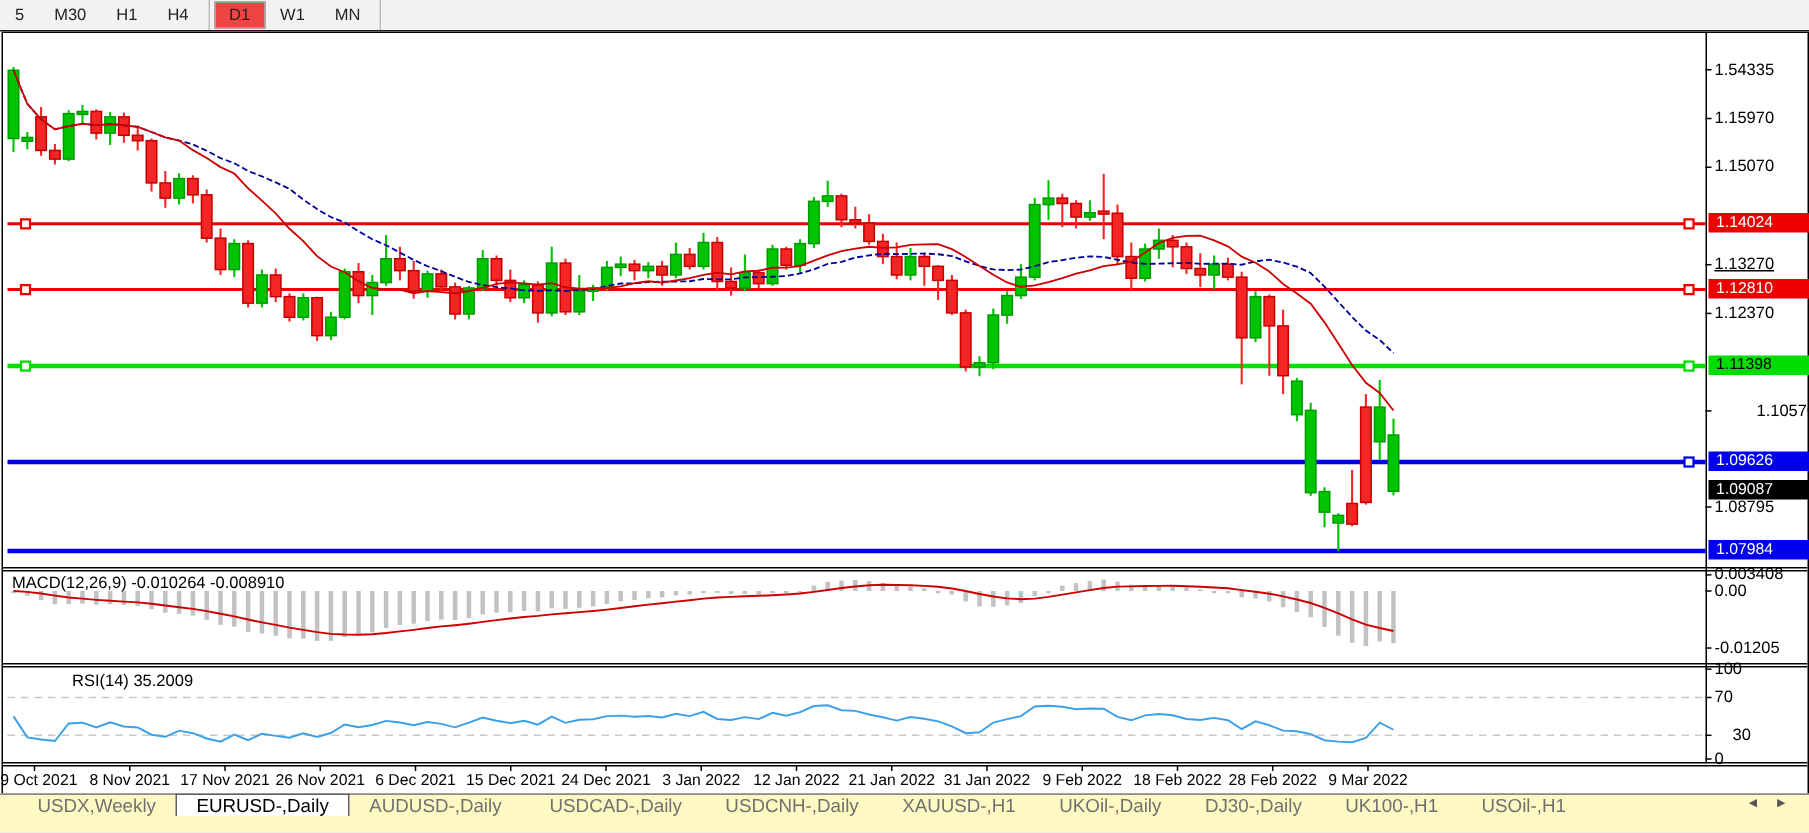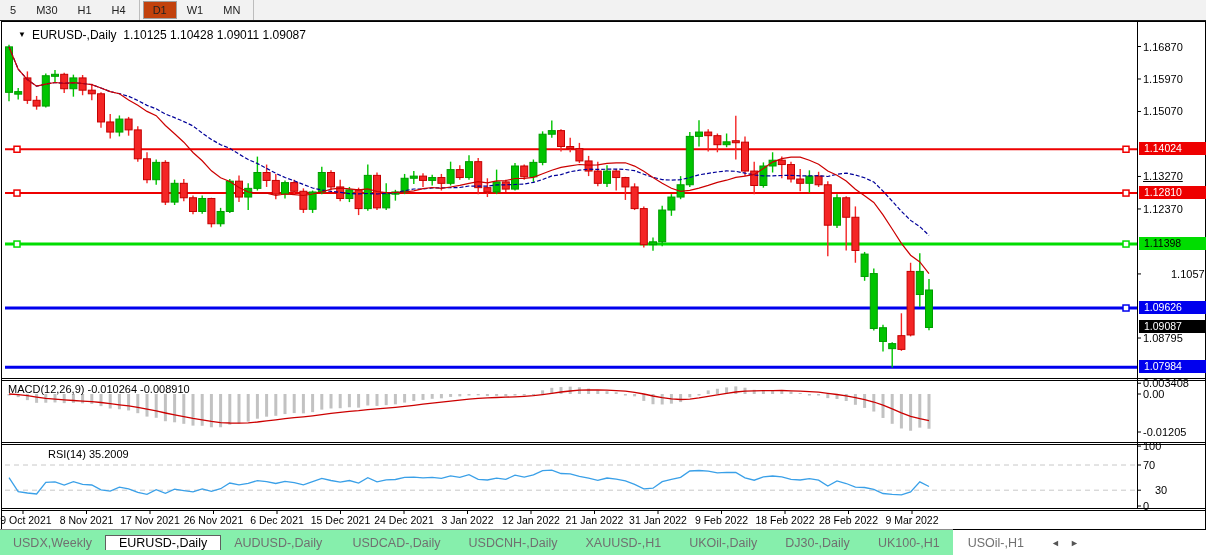--- a/index.html
+++ b/index.html
@@ -2,39 +2,39 @@
 <html><head>
 <meta charset="utf-8">
 <style>
   html,body{margin:0;padding:0;background:#d8d8d8;}
   .screen{position:relative;width:1206px;height:555px;background:#ffffff;
     font-family:"Liberation Sans",sans-serif;overflow:hidden;}
   
   .toolbar{position:absolute;left:0;top:0;width:1206px;height:20px;
     background:#f2f2f2;border-bottom:1px solid #1a1a1a;display:flex;align-items:center;}
   .tb-item{font-size:11px;color:#222;padding:2px 9px;cursor:default;border:1px solid transparent;}
-  .tb-item.active{background:#c2410c;border:1px solid #9f9f9f;}
+  .tb-item.active{background:#ef4444;border:1px solid #9f9f9f;}
   .tb-sep{width:1px;align-self:stretch;background:#bdbdbd;margin:0 3px;}
   
   .chart-window{position:absolute;left:1px;top:21px;width:1203px;height:507px;
     background:#fff;border:1px solid #000;}
   .chart-svg{position:absolute;left:0;top:0;}
   .overlay{position:absolute;font-size:11px;color:#000;white-space:nowrap;z-index:5;}
   .title-overlay{left:16px;top:6px;font-size:12px;}
   .title-overlay .tri{font-size:8px;vertical-align:2px;margin-right:6px;}
   .panel-label{font-size:11px;}
   .tick-label{position:absolute;left:1141px;font-size:11px;color:#000;
     transform:translateY(-6px);z-index:4;white-space:nowrap;}
   .badge{position:absolute;left:1137px;width:67px;height:13px;font-size:10.5px;
     line-height:13px;padding-left:5px;transform:translateY(-7px);z-index:6;white-space:nowrap;}
   .date-label{position:absolute;font-size:10.5px;color:#000;transform:translateX(-50%);
     top:492px;z-index:4;white-space:nowrap;}
   
-  .tabbar{position:absolute;left:0;top:529px;width:953px;height:26px;
-    background:#86efac;border-top:1px solid #8c8c8c;display:flex;align-items:center;
+  .tabbar{position:absolute;left:0;top:529px;width:1206px;height:26px;
+    background:#fef9c3;border-top:1px solid #8c8c8c;display:flex;align-items:flex-start;
     font-size:12.5px;color:#707070;}
   .tab{display:flex;align-items:center;padding:0 13px;cursor:default;}
   .tab.active{background:#ffffff;border:1px solid #5f5f5f;border-bottom:none;
     color:#000;margin-top:-1px;}
   .tab-sep{width:1px;background:#b8b8b8;margin:5px 1px;}
   .tab-spacer{flex:1;}
   .tab-scroll{display:flex;align-items:center;gap:10px;color:#555;
     font-size:9px;padding:0 14px;}
 </style>
 </head>
@@ -426,29 +426,26 @@
           <line x1="1135" y1="361.2492113564669" x2="1139" y2="361.2492113564669" stroke="#000"></line>
           <line x1="1135" y1="372" x2="1139" y2="372" stroke="#000"></line>
           <line x1="1135" y1="410.01261829653" x2="1139" y2="410.01261829653" stroke="#000"></line>
           <line x1="1135" y1="424.1" x2="1139" y2="424.1" stroke="#000"></line>
           <line x1="1135" y1="443" x2="1139" y2="443" stroke="#000"></line>
           <line x1="1135" y1="468.2" x2="1139" y2="468.2" stroke="#000"></line>
           <line x1="1135" y1="484" x2="1139" y2="484" stroke="#000"></line>
         </g>
       </svg>
 
-    <div class="overlay title-overlay">
-      <span class="tri">▼</span><span>EURUSD-,Daily</span>&nbsp;&nbsp;<span>1.10125 1.10428 1.09011 1.09087</span>
-    </div>
 
     <div class="overlay panel-label" style="left:6px;top:361px;">MACD(12,26,9) -0.010264 -0.008910</div>
     <div class="overlay panel-label" style="left:6px;top:426px;padding-left:40px;">RSI(14) 35.2009</div>
 
     <div id="axis-labels">
-        <div class="tick-label" style="top: 24.5px;">1.16870</div>
+        <div class="tick-label" style="top: 24.5px;">1.54335</div>
         <div class="tick-label" style="top: 56.991px;">1.15970</div>
         <div class="tick-label" style="top: 89.4819px;">1.15070</div>
         <div class="tick-label" style="top: 154.464px; text-decoration: underline;">1.13270</div>
         <div class="tick-label" style="top: 186.955px;">1.12370</div>
         <div class="tick-label" style="top: 251.937px; margin-left: 28px;">1.10570</div>
         <div class="tick-label" style="top: 316.016px;">1.08795</div>
         <div class="tick-label" style="top: 361.249px;">0.003408</div>
         <div class="tick-label" style="top: 372px;">0.00</div>
         <div class="tick-label" style="top: 410.013px;">-0.01205</div>
         <div class="tick-label" style="top: 424.1px;">100</div>

